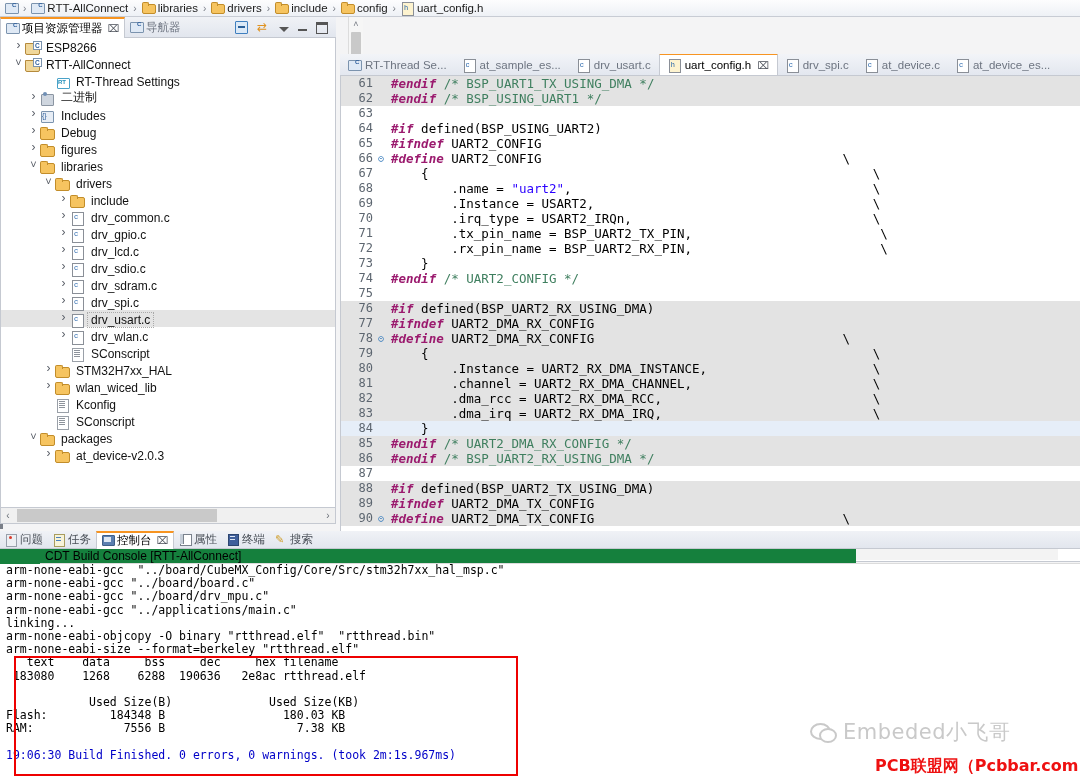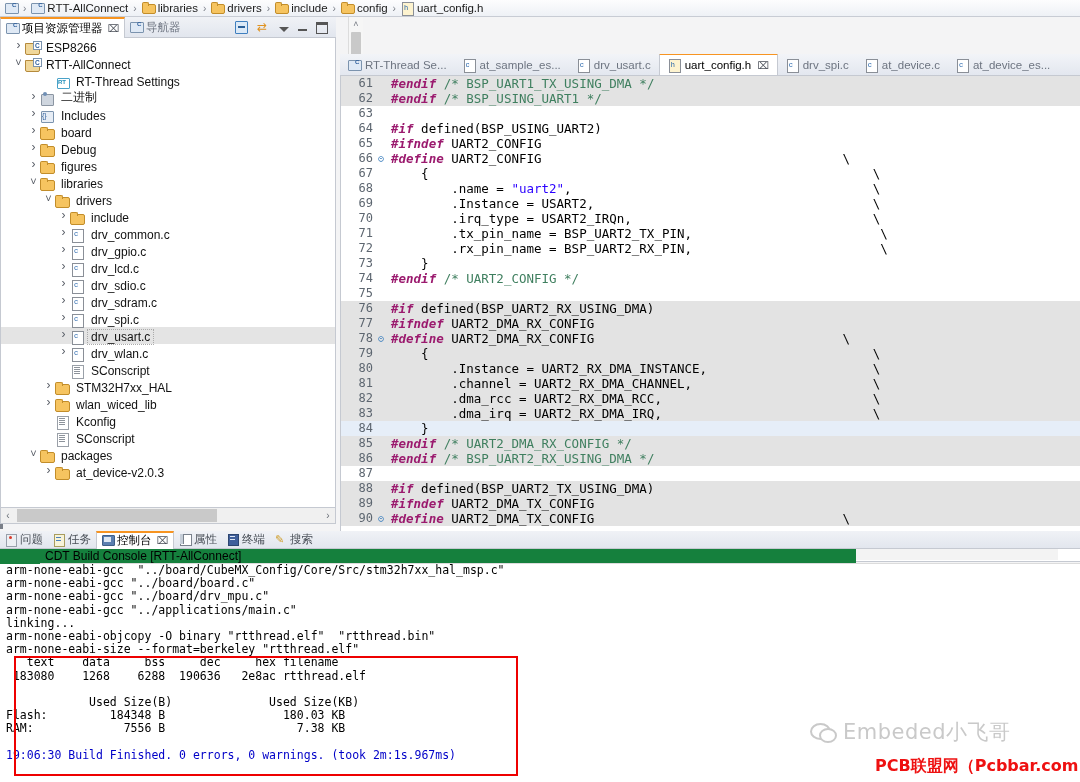--- a/index.html
+++ b/index.html
@@ -313,26 +313,20 @@
           <span style="width: 27px; flex: 0 0 auto;"></span>
           <span class="arrow closed"></span>
           <span class="tico bin"></span>
           <span class="lbl">二进制</span>
         </div>
         <div class="trow">
           <span style="width: 27px; flex: 0 0 auto;"></span>
           <span class="arrow closed"></span>
           <span class="tico inc"></span>
           <span class="lbl">Includes</span>
-        </div>
-        <div class="trow">
-          <span style="width: 27px; flex: 0 0 auto;"></span>
-          <span class="arrow closed"></span>
-          <span class="tico f"></span>
-          <span class="lbl">board</span>
         </div>
         <div class="trow">
           <span style="width: 27px; flex: 0 0 auto;"></span>
           <span class="arrow closed"></span>
           <span class="tico f"></span>
           <span class="lbl">Debug</span>
         </div>
         <div class="trow">
           <span style="width: 27px; flex: 0 0 auto;"></span>
           <span class="arrow closed"></span>

